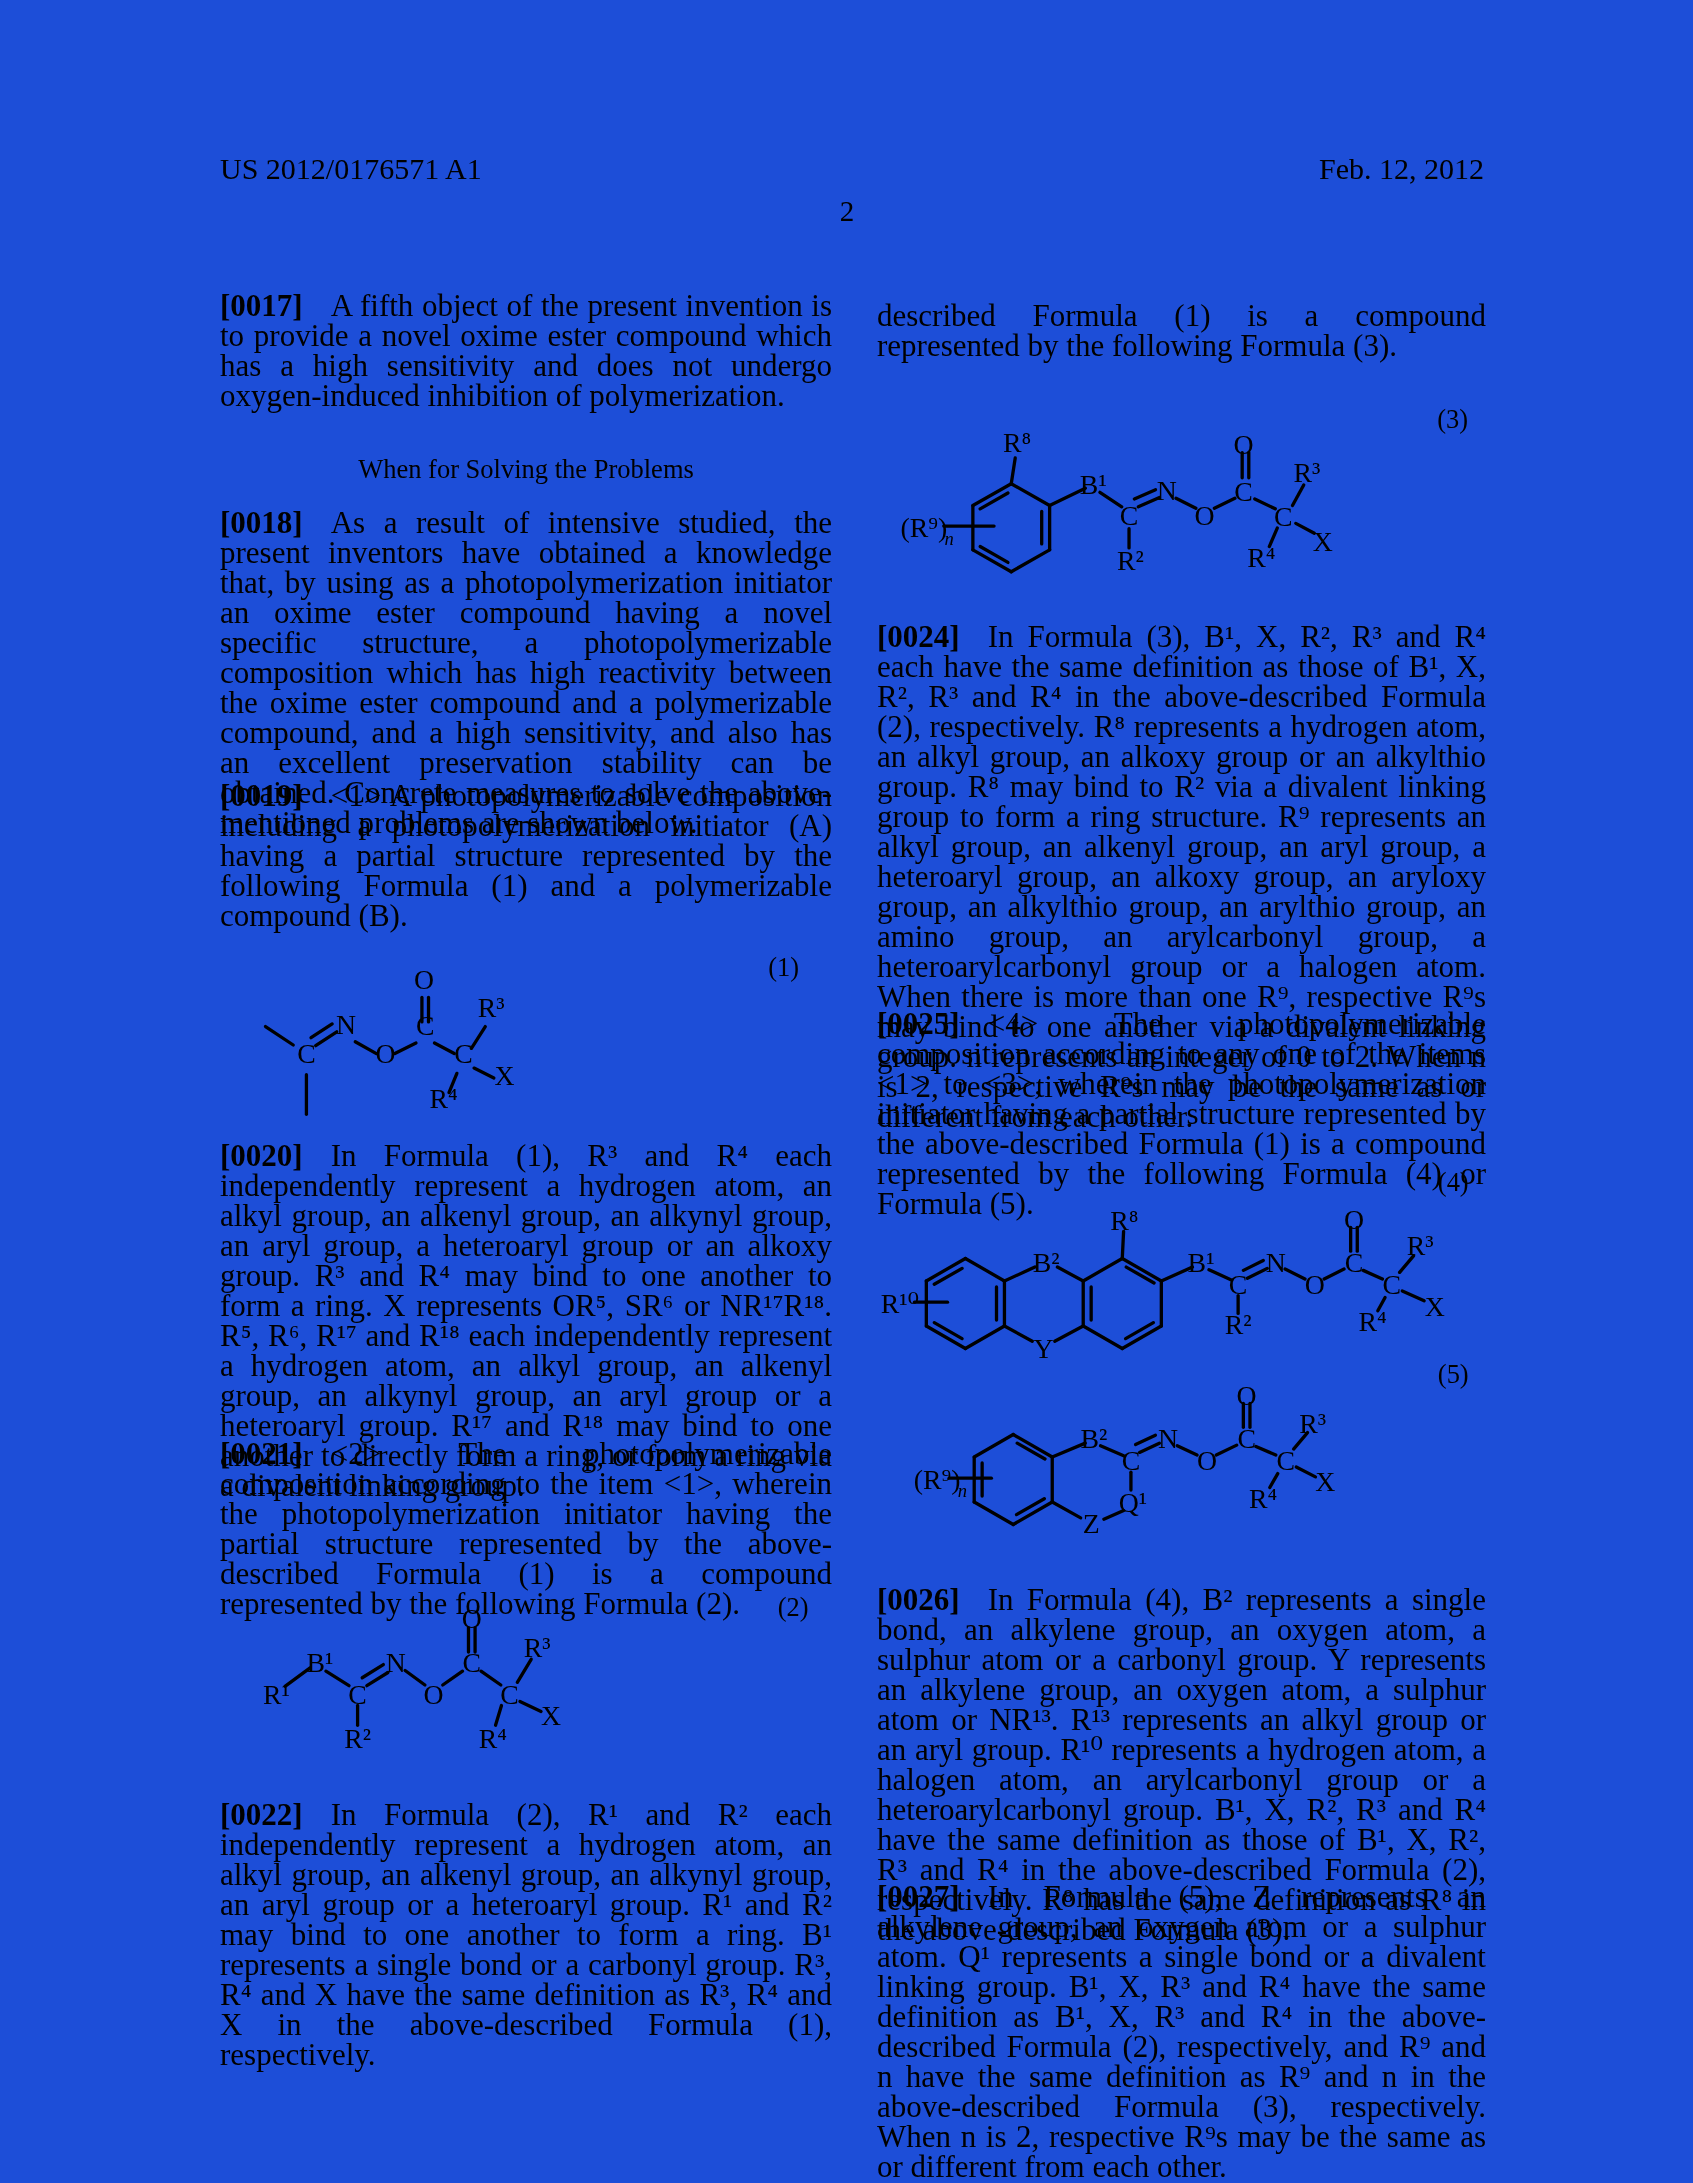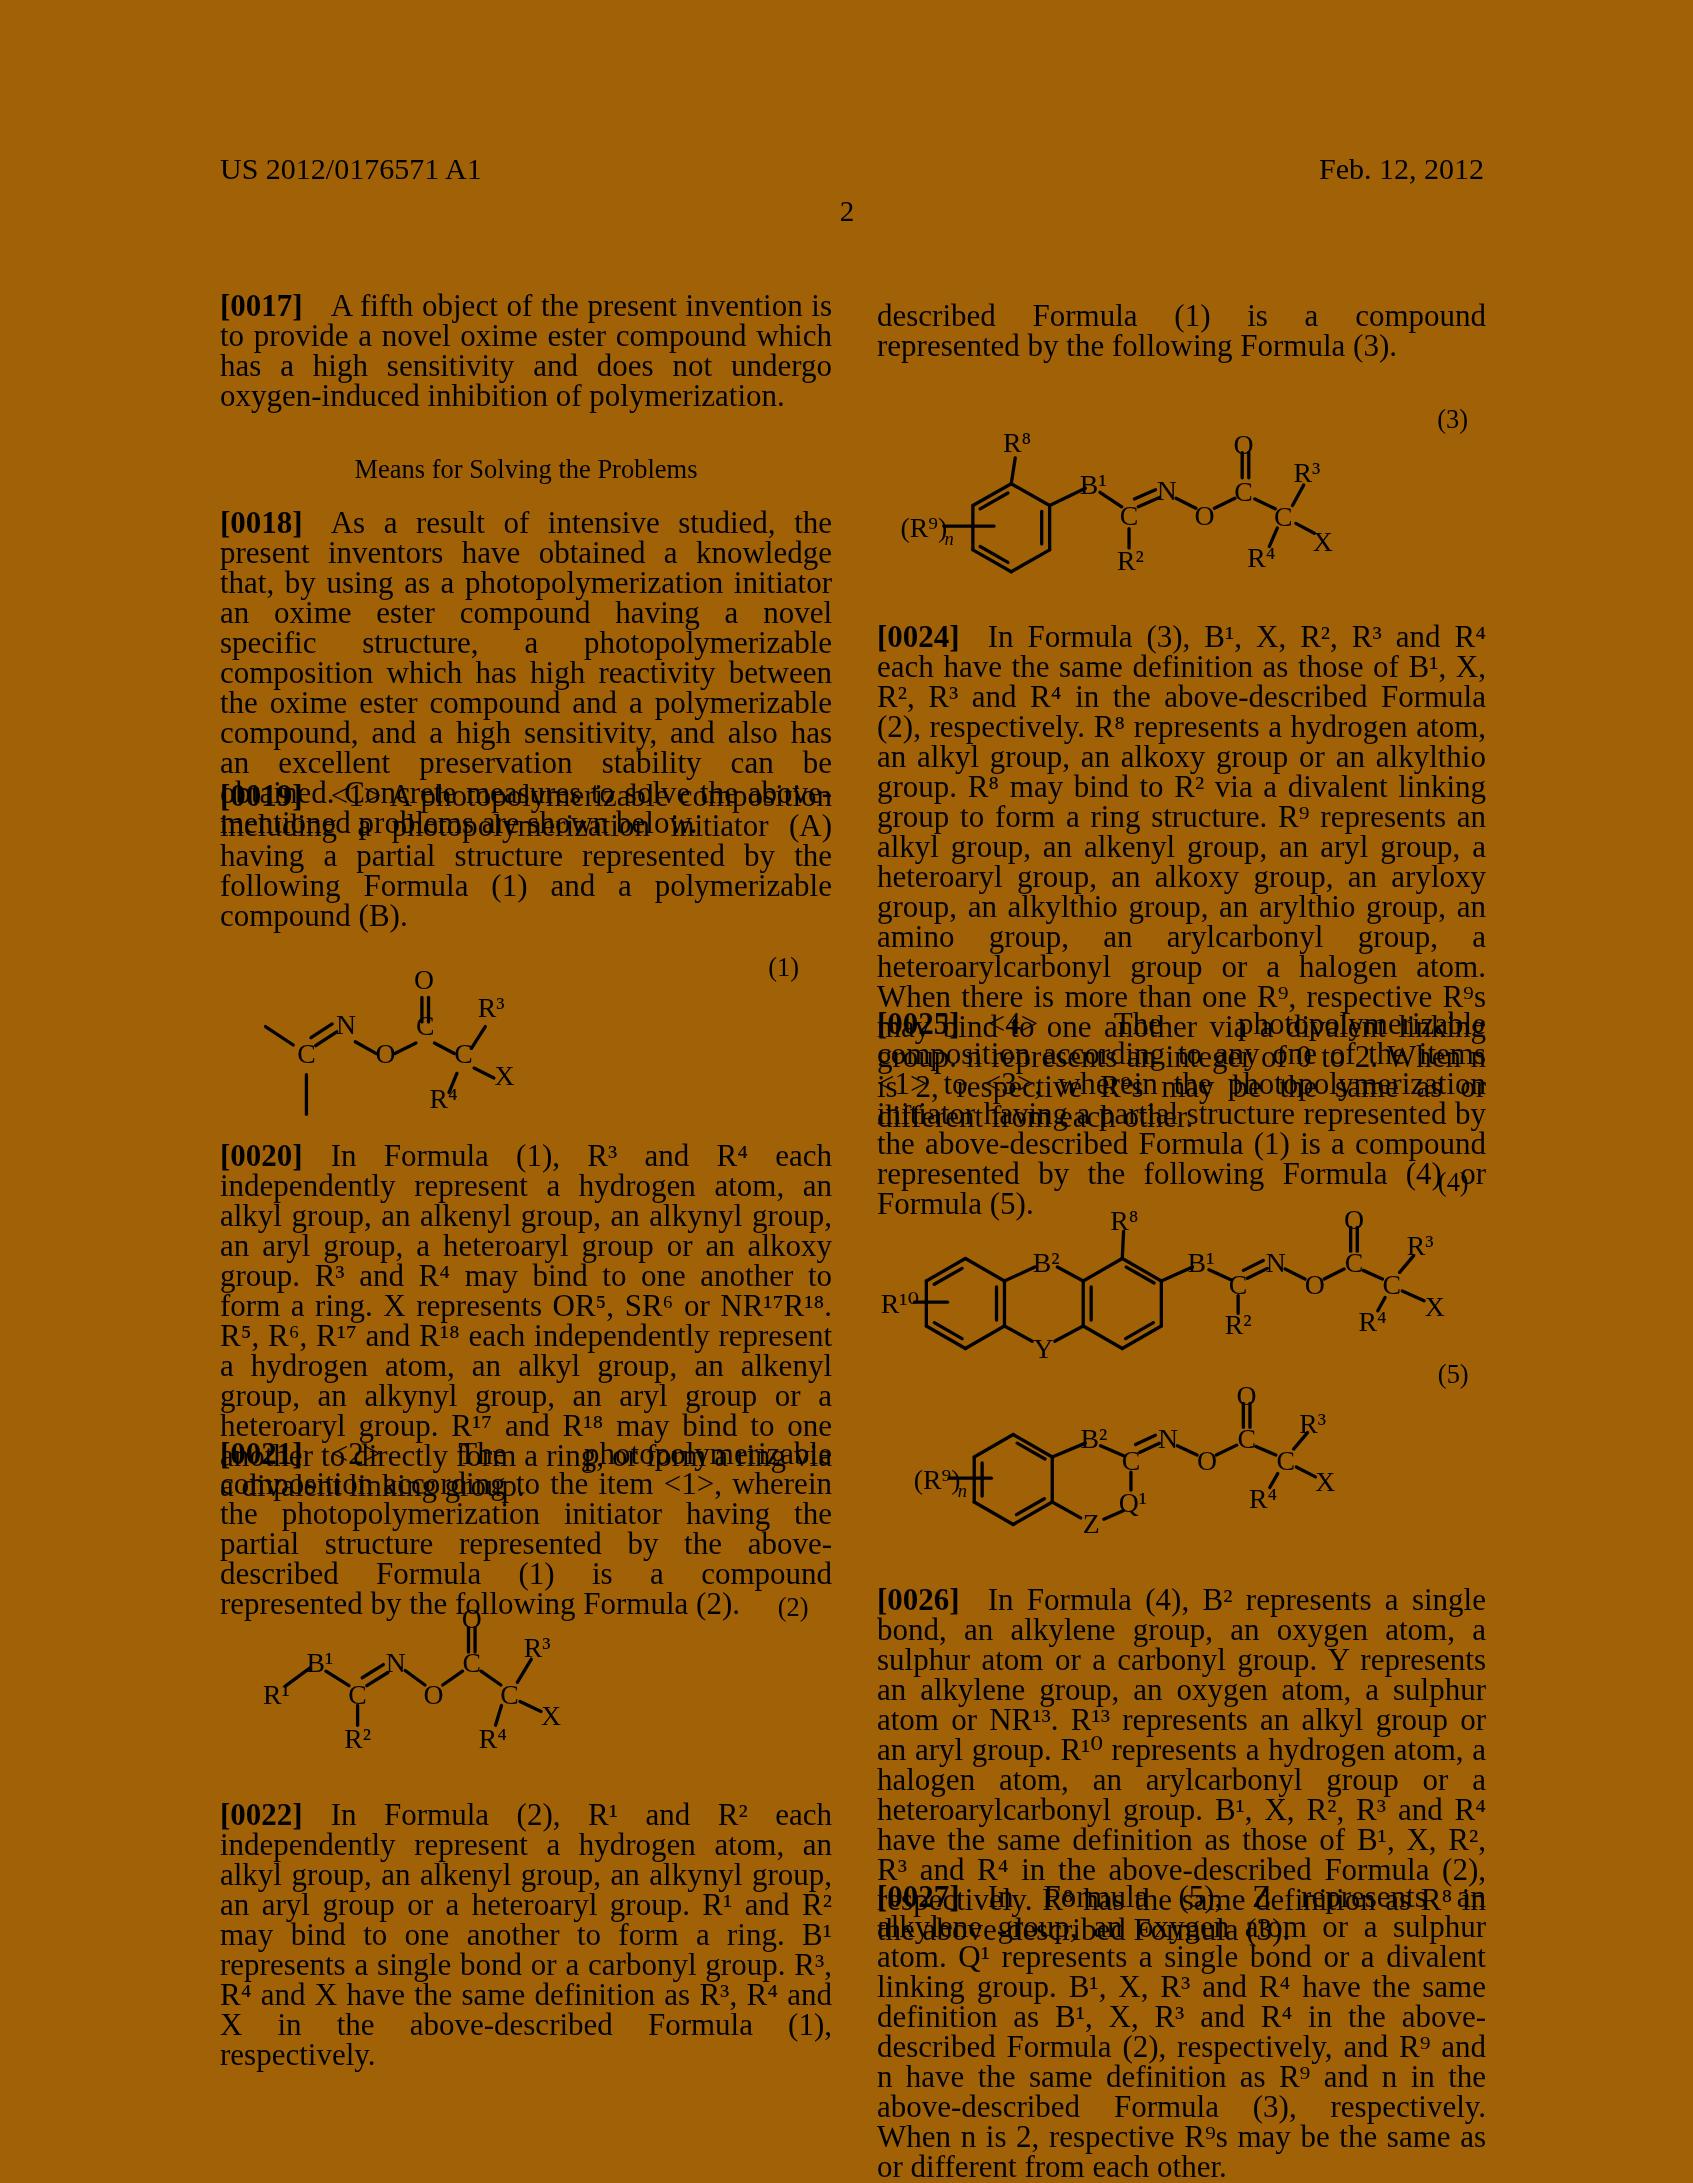--- a/index.html
+++ b/index.html
@@ -1,16 +1,16 @@
 <!DOCTYPE html>
 <html style="font-size:10.6px"><head>
 <meta charset="utf-8">
 <style>
   html,body{margin:0;padding:0;background:#ffffff;}
-  .page{position:relative;width:1694px;height:2183px;background:#a16207;
+  .page{position:relative;width:1694px;height:2183px;background:#1d4ed8;
         font-family:"Liberation Serif","DejaVu Serif",serif;color:#000;overflow:hidden;}
   .hdr-left{position:absolute;left:220px;top:152px;font-size:30px;white-space:nowrap;}
   .hdr-right{position:absolute;right:210px;top:152px;font-size:30px;white-space:nowrap;}
   .page-num{position:absolute;left:0;top:195px;width:1694px;text-align:center;font-size:29px;}
   .para{position:absolute;text-align:justify;font-size:31px;line-height:30px;}
   .col-l{left:220px;width:612px;}
   .col-r{left:877px;width:609px;}
   .pnum{font-weight:bold;margin-right:28px;}
   .heading{position:absolute;left:220px;width:612px;top:454px;text-align:center;font-size:26.5px;}
   svg.formula{position:absolute;overflow:visible;}
@@ -25,21 +25,21 @@
 <div class="page">
 
   <div class="hdr-left">US 2012/0176571 A1</div>
   <div class="hdr-right">Feb. 12, 2012</div>
   <div class="page-num">2</div>
 
   <div class="para col-l" style="top:291px">
     <span class="pnum">[0017]</span><span>A fifth object of the present invention is to provide a novel oxime ester compound which has a high sensitivity and does not undergo oxygen-induced inhibition of polymerization.</span>
   </div>
 
-  <div class="heading">Means for Solving the Problems</div>
+  <div class="heading">When for Solving the Problems</div>
 
   <div class="para col-l" style="top:508px">
     <span class="pnum">[0018]</span><span>As a result of intensive studied, the present inventors have obtained a knowledge that, by using as a photopolymerization initiator an oxime ester compound having a novel specific structure, a photopolymerizable composition which has high reactivity between the oxime ester compound and a polymerizable compound, and a high sensitivity, and also has an excellent preservation stability can be obtained. Concrete measures to solve the above-mentioned problems are shown below.</span>
   </div>
 
   <div class="para col-l" style="top:781px">
     <span class="pnum">[0019]</span><span>&lt;1&gt; A photopolymerizable composition including a photopolymerization initiator (A) having a partial structure represented by the following Formula (1) and a polymerizable compound (B).</span>
   </div>
 
   <svg class="formula" style="left:232px;top:946px" width="595" height="198" viewBox="0 0 900 300">

